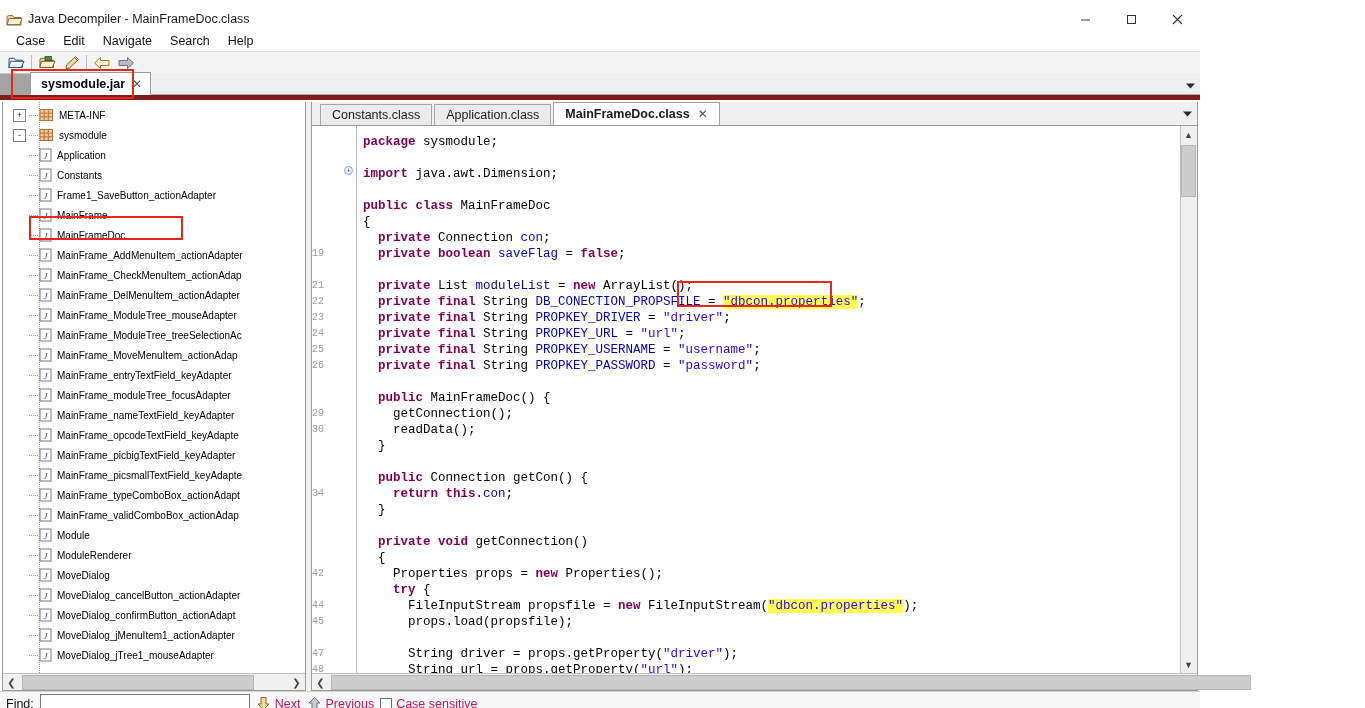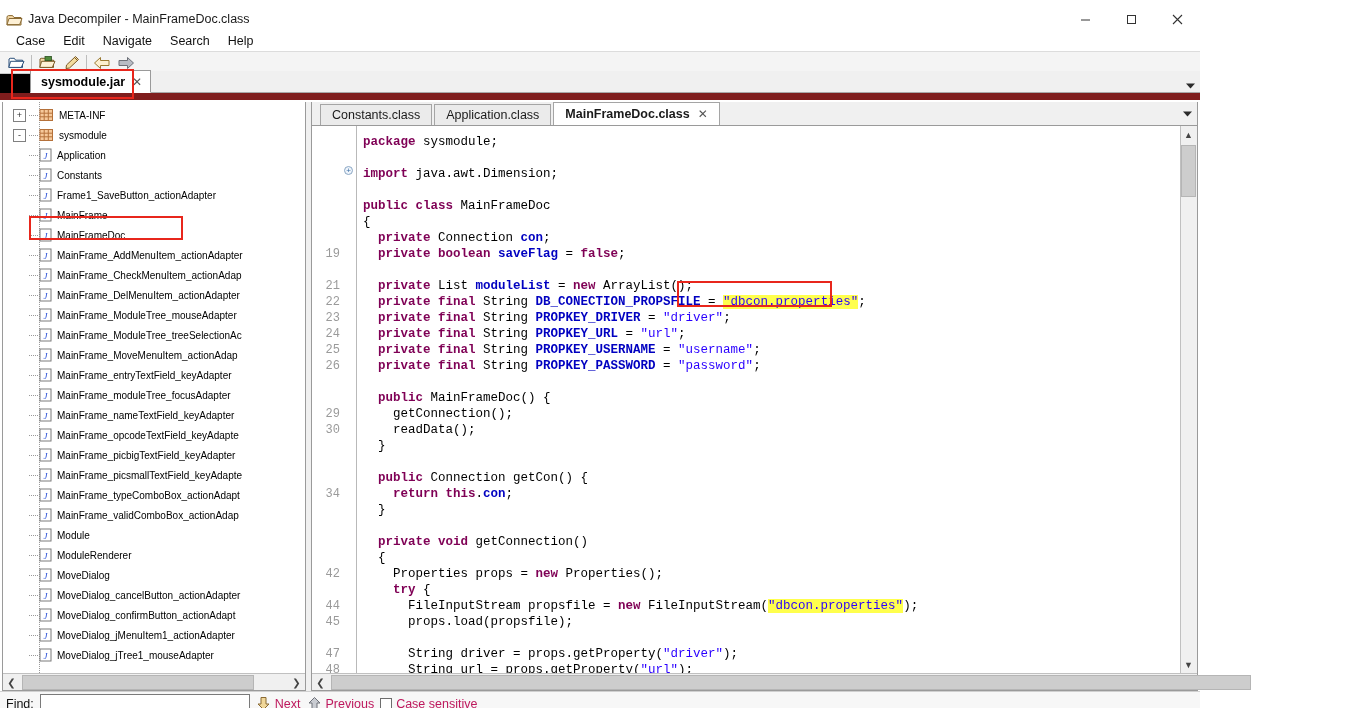--- a/index.html
+++ b/index.html
@@ -46,22 +46,22 @@
     border-bottom:1px solid #c9c9c9;
     padding:0 4px;
   }
   .tb-btn{
     width:24px; height:20px; display:flex; align-items:center; justify-content:center;
   }
   .tb-sep{ width:1px; height:15px; background:#bdbdbd; margin:0 3px; }
 
   
   .jartabs{
-    position:relative; height:26px; background:#000000;
-    border-bottom:7px solid #7f1d1d;
+    position:relative; height:26px; background:#a3a3a3;
+    border-bottom:5px solid #7f1d1d;
     display:flex; align-items:flex-end;
   }
   .jartab{
     height:23px; margin-left:30px; padding:0 8px 0 10px;
     display:flex; align-items:center; gap:7px;
     background:#ffffff; border:1px solid #9a9a9a; border-bottom:1px solid #fff;
     font-size:12.5px; font-weight:bold; color:#000;
   }
   .jartab .x{ font-size:12px; color:#555; font-weight:normal; }
   .jartabs .strip-fill{
@@ -165,40 +165,40 @@
     display:flex; align-items:center; justify-content:center;
   }
 
   .codearea{
     flex:1; display:flex; overflow:hidden; background:#fff; position:relative;
   }
   .codeinner{
     flex:1; display:flex; overflow:hidden; position:relative;
   }
   .gutter{
-    width:32px; flex:0 0 auto; background:#ffffff; text-align:right;
+    width:32px; flex:0 0 auto; background:#ffffff; text-align:left;
     padding-top:8px; padding-right:4px; font-family:"Liberation Mono", monospace;
-    font-size:12px; color:#9a9a9a; line-height:16px; user-select:none;
+    font-size:10px; color:#9a9a9a; line-height:16px; user-select:none;
   }
   .foldcol{
     width:12px; flex:0 0 auto; padding-top:8px; line-height:16px; position:relative;
   }
   .foldcol .fold{
     width:9px; height:9px; border:1px solid #8ba7c4; border-radius:50%;
     color:#3a6ea5; font-size:8px; line-height:8px; text-align:center;
     background:#eef4fb; display:block;
   }
   .codetext{
     flex:1; padding-top:8px; padding-left:6px; border-left:1px solid #b9b9b9;
     font-family:"Liberation Mono", monospace; font-size:12.5px; line-height:16px;
     white-space:pre; overflow:hidden; color:#000;
   }
   .k{ color:#7f0055; font-weight:bold; }
   .s{ color:#2a00ff; }
-  .f{ color:#0000c0;font-weight:bold; }
+  .f{ color:#0000c0; }
   .hl{ background:#ffff4d; }
 
   
   .annot{
     position:absolute; border:2px solid #e8261c; pointer-events:none; z-index:40;
   }
 
   
   .findbar{
     position:absolute; left:0; right:0; bottom:0; height:24px;

